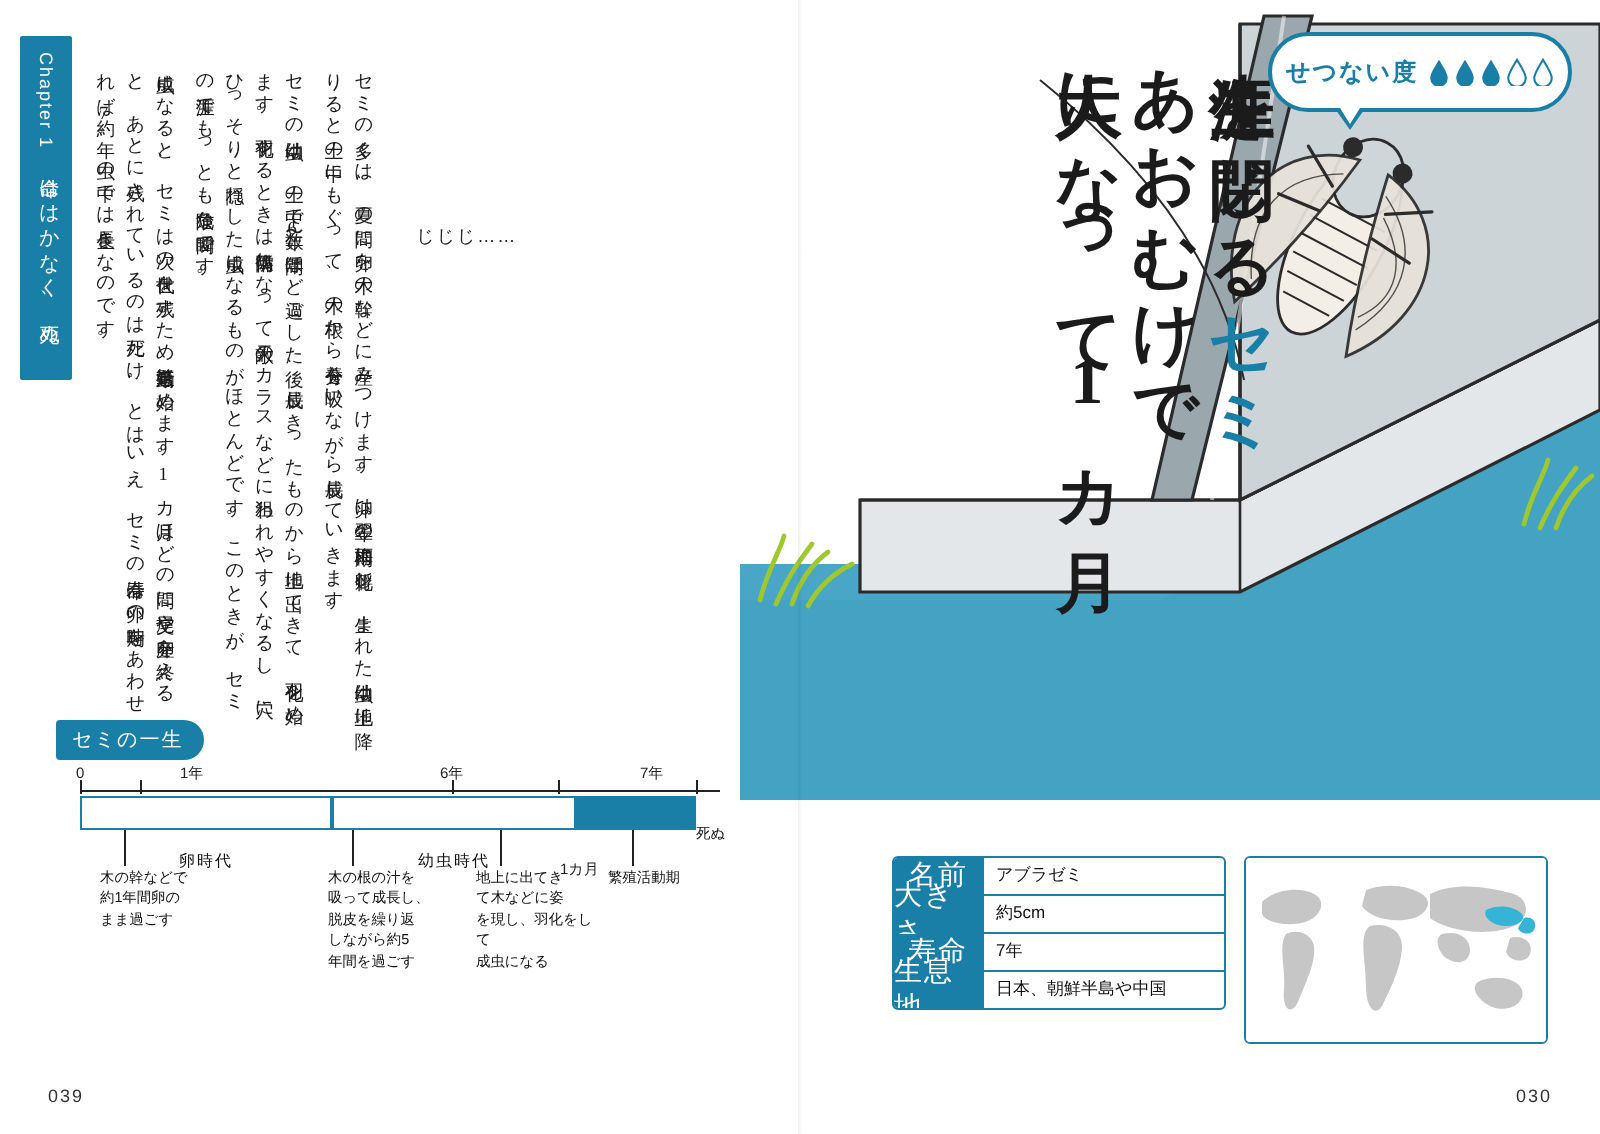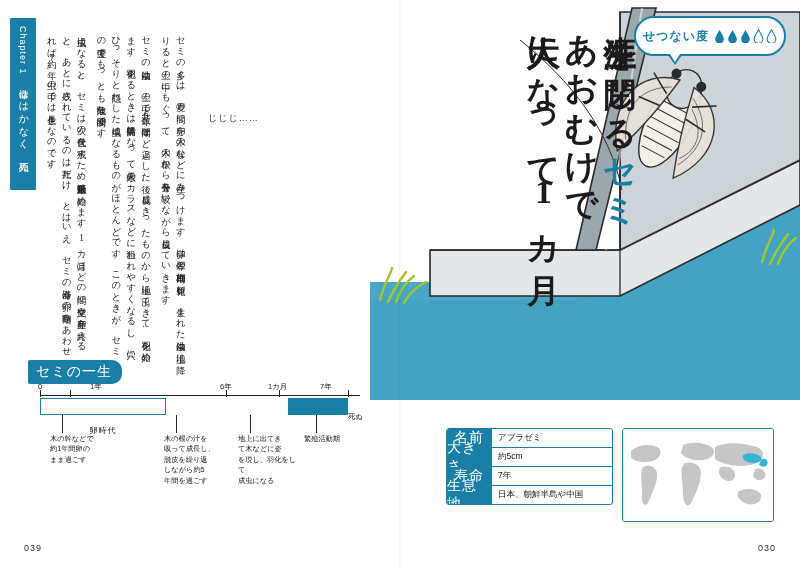--- a/index.html
+++ b/index.html
@@ -91,21 +91,21 @@
     position:absolute;top:112px;left:208px;
     font-family:"Liberation Sans",sans-serif;font-size:9px;color:#222;
     letter-spacing:1px;
   }
 
   
   .lifecycle{position:absolute;left:26px;top:360px;width:346px;height:150px;}
   .lc-title{
     position:absolute;left:2px;top:0;
     background:#1a7fa6;color:#fff;font-family:"Liberation Sans",sans-serif;
-    font-size:14px;padding:3px 10px 3px 8px;letter-spacing:1px;
+    font-size:10px;padding:3px 10px 3px 8px;letter-spacing:1px;
     border-radius:2px 10px 10px 2px;
   }
   .lc-axis{position:absolute;left:14px;top:35px;width:320px;height:1px;background:#222;}
   .lc-ticklabels{position:absolute;left:0;top:22px;width:346px;height:12px;}
   .lc-ticklabels span{
     position:absolute;font-family:"Liberation Sans",sans-serif;font-size:7.5px;color:#222;
   }
   .lc-bar{position:absolute;top:38px;height:17px;box-sizing:border-box;}
   .lc-bar .bl{
     position:absolute;inset:0;display:flex;align-items:center;justify-content:center;
@@ -265,33 +265,36 @@
     <div class="tail2"></div>
   </div>
 
   <div class="lifecycle">
     <div class="lc-title">セミの一生</div>
 
     <div class="lc-ticklabels">
       <span style="left:12px;">0</span>
       <span style="left:40px;margin-left:24px;">1年</span>
       <span style="left:194px;">6年</span>
-      <span style="left:242px;">1カ月</span>
+      <span style="left:254px;margin-top:48px;">1カ月</span>
       <span style="left:294px;">7年</span>
     </div>
 
     <div class="lc-axis"></div>
     <div class="lc-vline" style="left:14px;top:30px;height:7px;"></div>
     <div class="lc-vline" style="left:44px;top:30px;height:7px;"></div>
     <div class="lc-vline" style="left:200px;top:30px;height:7px;"></div>
     <div class="lc-vline" style="left:253px;top:30px;height:7px;"></div>
     <div class="lc-vline" style="left:322px;top:30px;height:7px;"></div>
 
     <div class="lc-bar" style="left:14px;width:126px;border:1.4px solid #1a7fa6;background:#fff;">
       <div class="bl" style="color:#111;">卵時代</div>
+    </div>
+    <div class="lc-bar" style="left:140px;width:122px;border:1.4px solid #1a7fa6;background:#fff;">
+      <div class="bl" style="color:#111;">幼虫時代</div>
     </div>
     <div class="lc-bar" style="left:262px;width:60px;border:1.4px solid #1a7fa6;background:#1a7fa6;">
       <div class="bl" style="color:#fff;">成虫時代</div>
     </div>
 
     <div class="lc-vline" style="left:36px;top:55px;height:18px;"></div>
     <div class="lc-vline" style="left:150px;top:55px;height:18px;"></div>
     <div class="lc-vline" style="left:224px;top:55px;height:18px;"></div>
     <div class="lc-vline" style="left:290px;top:55px;height:18px;"></div>
 

